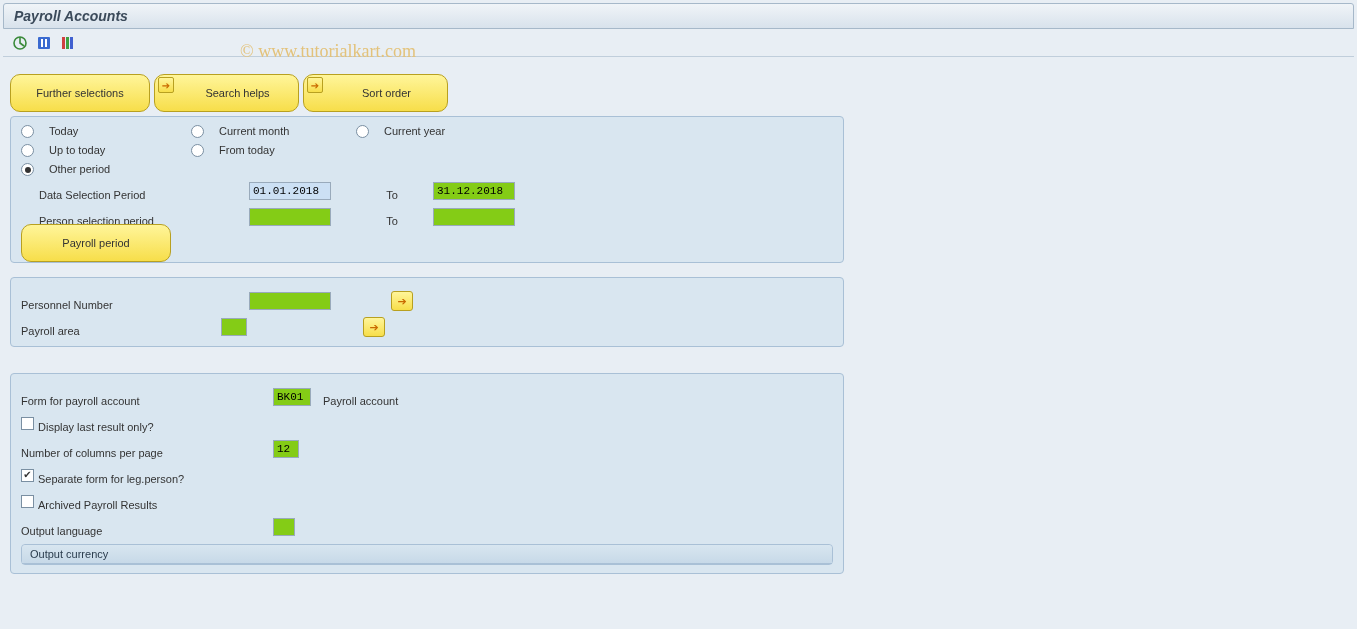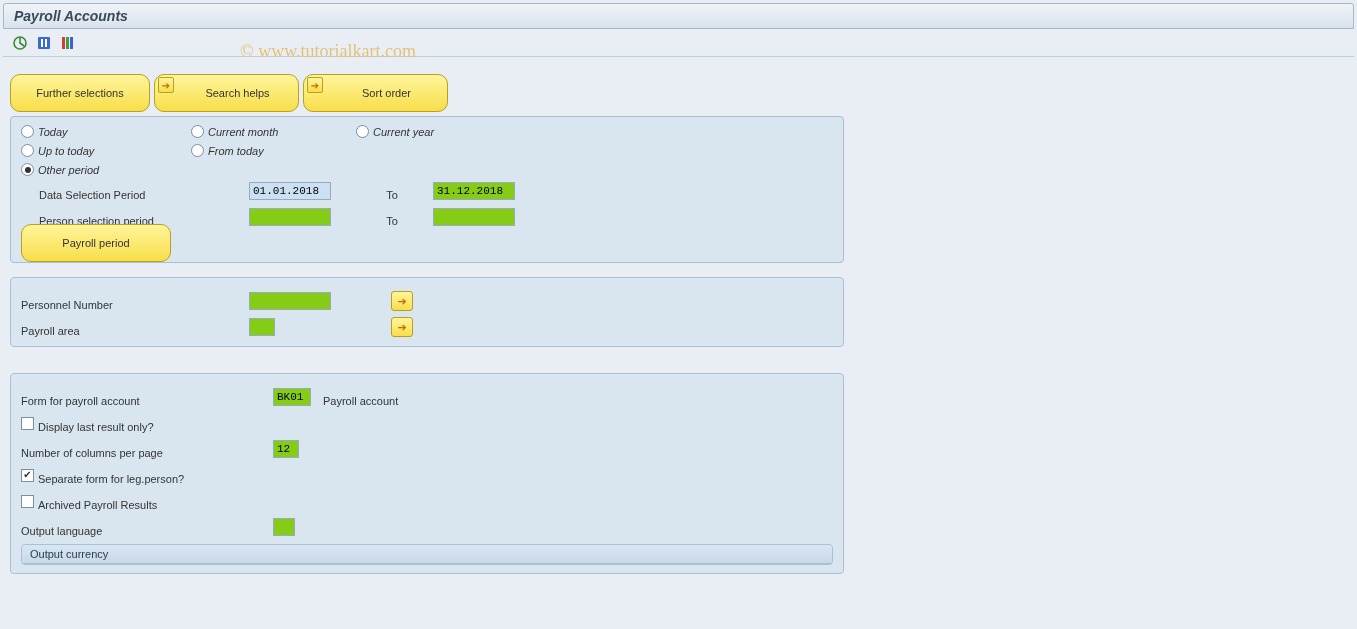--- a/index.html
+++ b/index.html
@@ -23,21 +23,21 @@
   .yellow-btn.wide { width:140px; }
   .yellow-btn.arrowed { width:145px; padding-left:22px;}
   .yellow-btn .arrow { position:absolute; left:3px; top:2px; width:16px; height:16px; background: linear-gradient(#fff59a,#f7de4a); border:1px solid #b8a020; border-radius:2px; display:flex; align-items:center; justify-content:center; font-size:10px; color:#c96a00;}
   
   
   .group { width: 834px; border:1px solid #a9c0d6; border-radius:4px; margin-bottom:14px; background:#d9e6f0; overflow:hidden;}
   .group-title { background:linear-gradient(#d8e6f0,#c7d9e8); border-bottom:1px solid #a9c0d6; padding:3px 8px; font-size:11px; color:#2a3c4d;}
   .group-body { padding:8px 10px;}
   
   .radio-grid { display:grid; grid-template-columns: 170px 165px 165px; row-gap:6px; }
-  .radio { display:flex; align-items:flex-end; gap:4px; cursor:pointer;font-style:italic;}
+  .radio { display:flex; align-items:flex-start; gap:15px; cursor:pointer;}
   .radio-dot { width:13px; height:13px; border-radius:50%; border:1px solid #7a8fa2; background:#fff; display:flex; align-items:center; justify-content:center;}
   .radio-dot.sel::after{content:''; width:6px;height:6px;border-radius:50%; background:#333;}
   
   .field-row { display:flex; align-items:center; height:22px; margin-top:4px;}
   .lbl { font-size:11px;margin-top:7px; }
   .indent { padding-left:18px; }
   .input { height:18px; border:1px solid #9ab;  background:#84cc16; font-size:11px; padding:1px 3px; font-family:'Courier New',monospace;}
   .input.hilight { background:#cce0f4; }
   
   .check { width:13px; height:13px; border:1px solid #7a8fa2; background:#fff; display:inline-flex; align-items:center; justify-content:center; font-size:10px; color:#333; vertical-align:middle; margin-right:4px;}
@@ -149,21 +149,21 @@
   </div>
 
   <div class="group">
     <div class="group-body">
       <div class="field-row">
         <span class="lbl" style="width:228px;">Personnel Number</span>
         <input class="input" style="width: 82px;">
         <span style="margin-left:60px;" class="small-yellow">➔</span>
       </div>
       <div class="field-row">
-        <span class="lbl" style="width:228px;">Payroll area</span>
+        <span class="lbl" style="width:200px;">Payroll area</span>
         <input class="input" style="width: 26px;">
         <span style="margin-left:116px;" class="small-yellow">➔</span>
       </div>
     </div>
   </div>
 
   <div class="group" style="margin-top:26px;">
     <div class="group-body">
 
       <div class="field-row">

